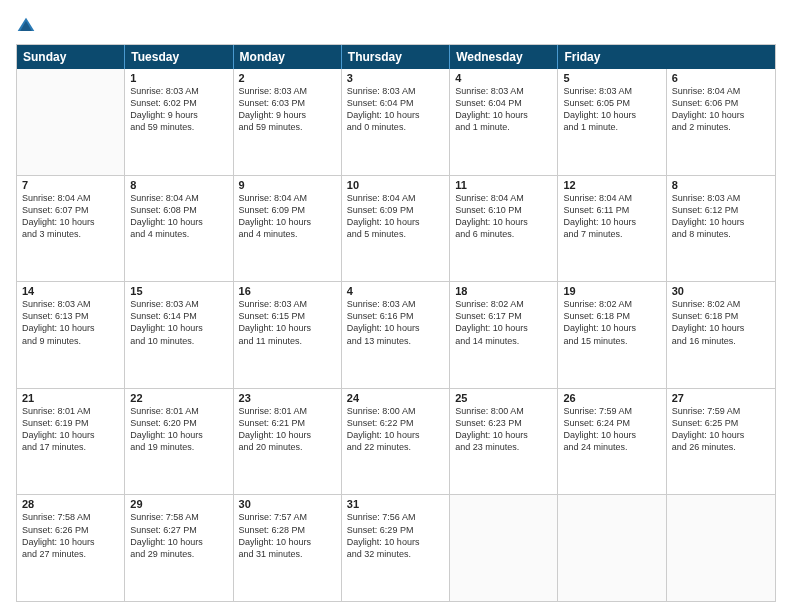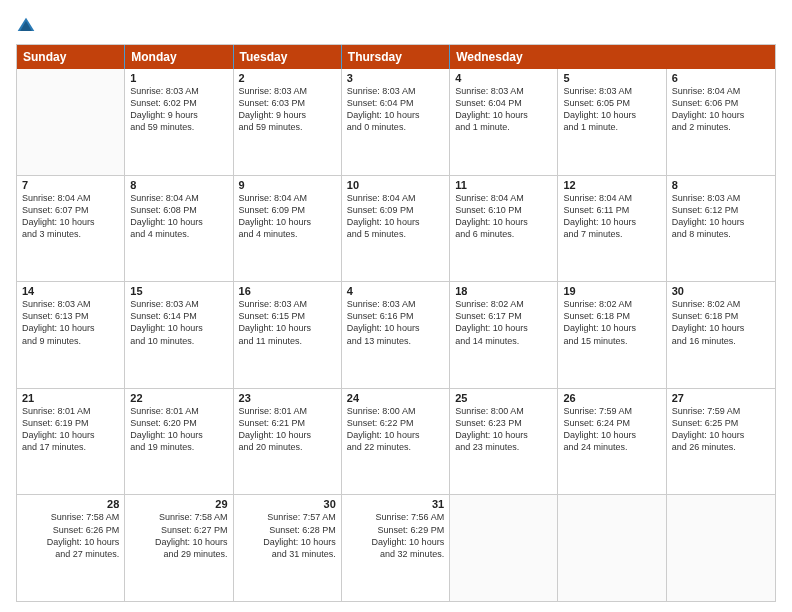--- a/index.html
+++ b/index.html
@@ -56,21 +56,21 @@
     }
     .calendar {
       flex: 1;
       display: flex;
       flex-direction: column;
       border: 1px solid #ccc;
     }
     .calendar-header-row {
       display: grid;
       grid-template-columns: repeat(7, 1fr);
-      background-color: #c2410c;
+      background-color: #0c4a6e;
     }
     .calendar-header-cell {
       color: #fff;
       font-size: 12px;
       font-weight: bold;
       padding: 5px 6px;
       border-right: 1px solid #4a9ad0;
       text-align: left;
     }
     .calendar-header-cell:last-child { border-right: none; }
@@ -78,21 +78,21 @@
       flex: 1;
       display: flex;
       flex-direction: column;
     }
     .calendar-row {
       display: grid;
       grid-template-columns: repeat(7, 1fr);
       flex: 1;
       border-bottom: 1px solid #ccc;
     }
-    .calendar-row:last-child { border-bottom: none; text-align: right; }
+    .calendar-row:last-child { border-bottom: none; }
     .calendar-cell {
       border-right: 1px solid #ccc;
       padding: 3px 5px;
       font-size: 9.5px;
       color: #333;
       vertical-align: top;
       min-height: 0;
     }
     .calendar-cell:last-child { border-right: none; }
     .calendar-cell.empty { background: #fafafa; }
@@ -125,24 +125,25 @@
     </div>
     <div class="title-block">
       <h1></h1>
       <h2></h2>
     </div>
   </div>
 
   <div class="calendar">
     <div class="calendar-header-row">
     <div class="calendar-header-cell">Sunday</div>
+        <div class="calendar-header-cell">Tuesday</div>
         <div class="calendar-header-cell">Monday</div>
-        <div class="calendar-header-cell">Tuesday</div>
         <div class="calendar-header-cell">Thursday</div>
         <div class="calendar-header-cell">Wednesday</div>
+        <div class="calendar-header-cell">Friday</div>
       </div>
     <div class="calendar-body">
     <div class="calendar-row">
           <div class="calendar-cell empty"></div>
           <div class="calendar-cell">
             <div class="day-number">1</div>
             <div class="cell-info" style="white-space: pre-line;">Sunrise: 8:03 AM
 Sunset: 6:02 PM
 Daylight: 9 hours
 and 59 minutes.</div>

